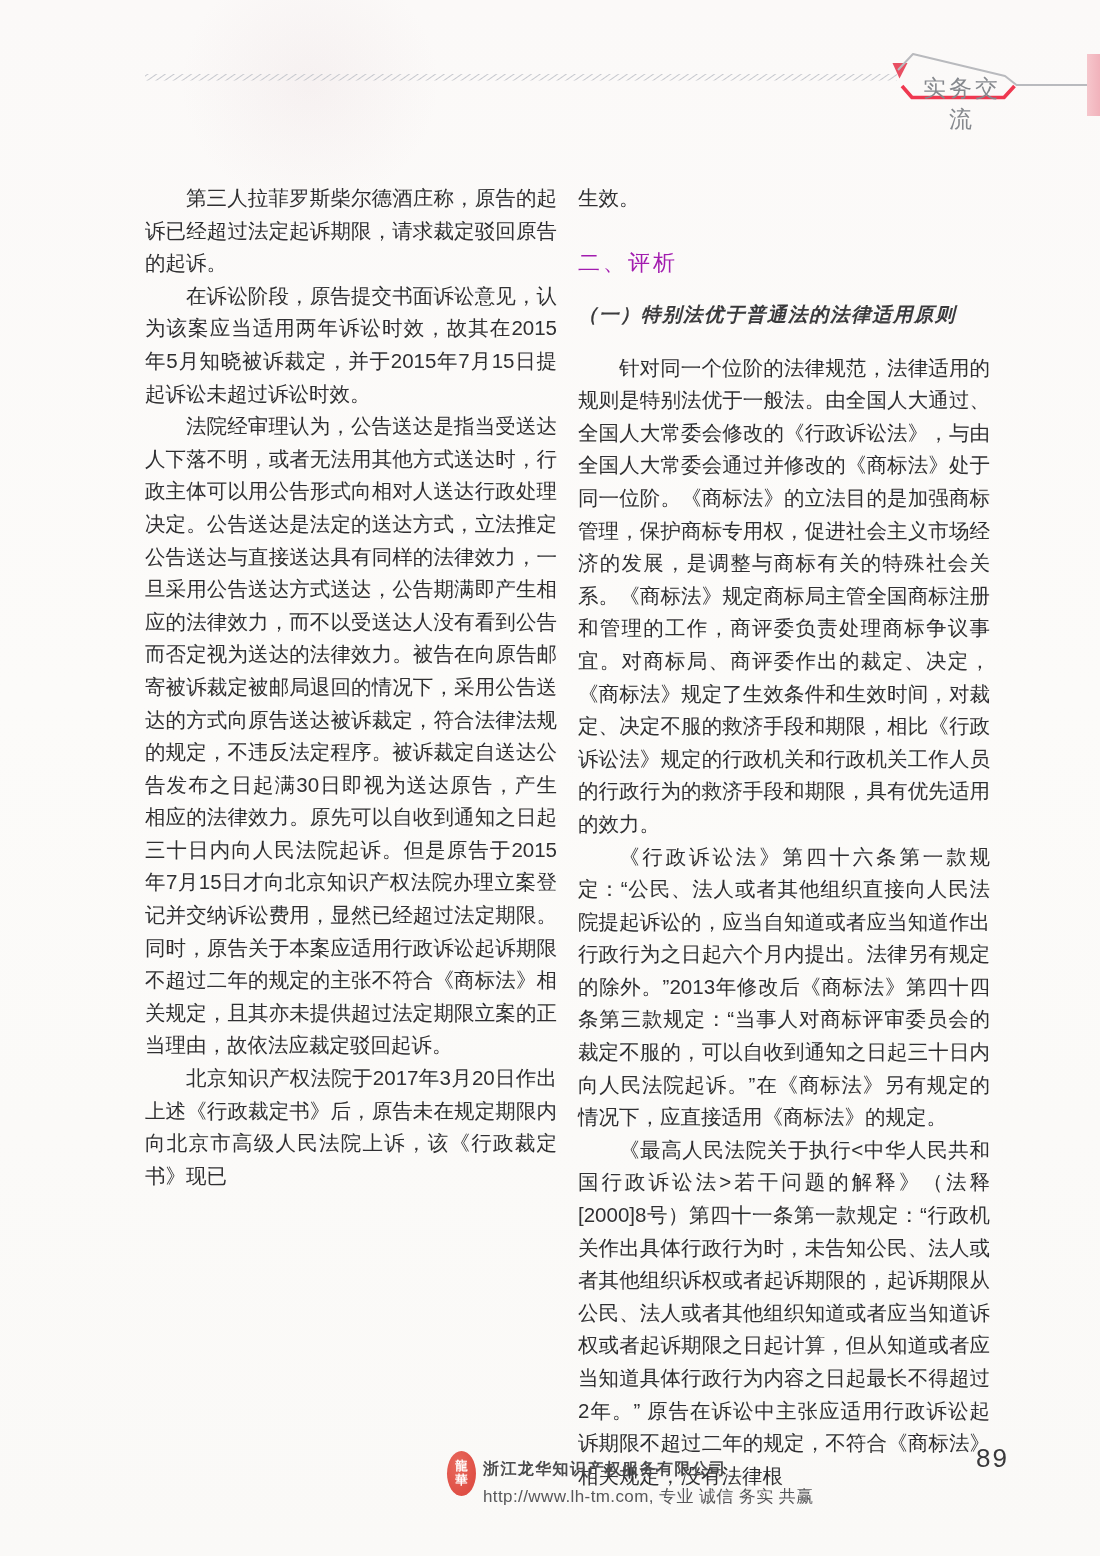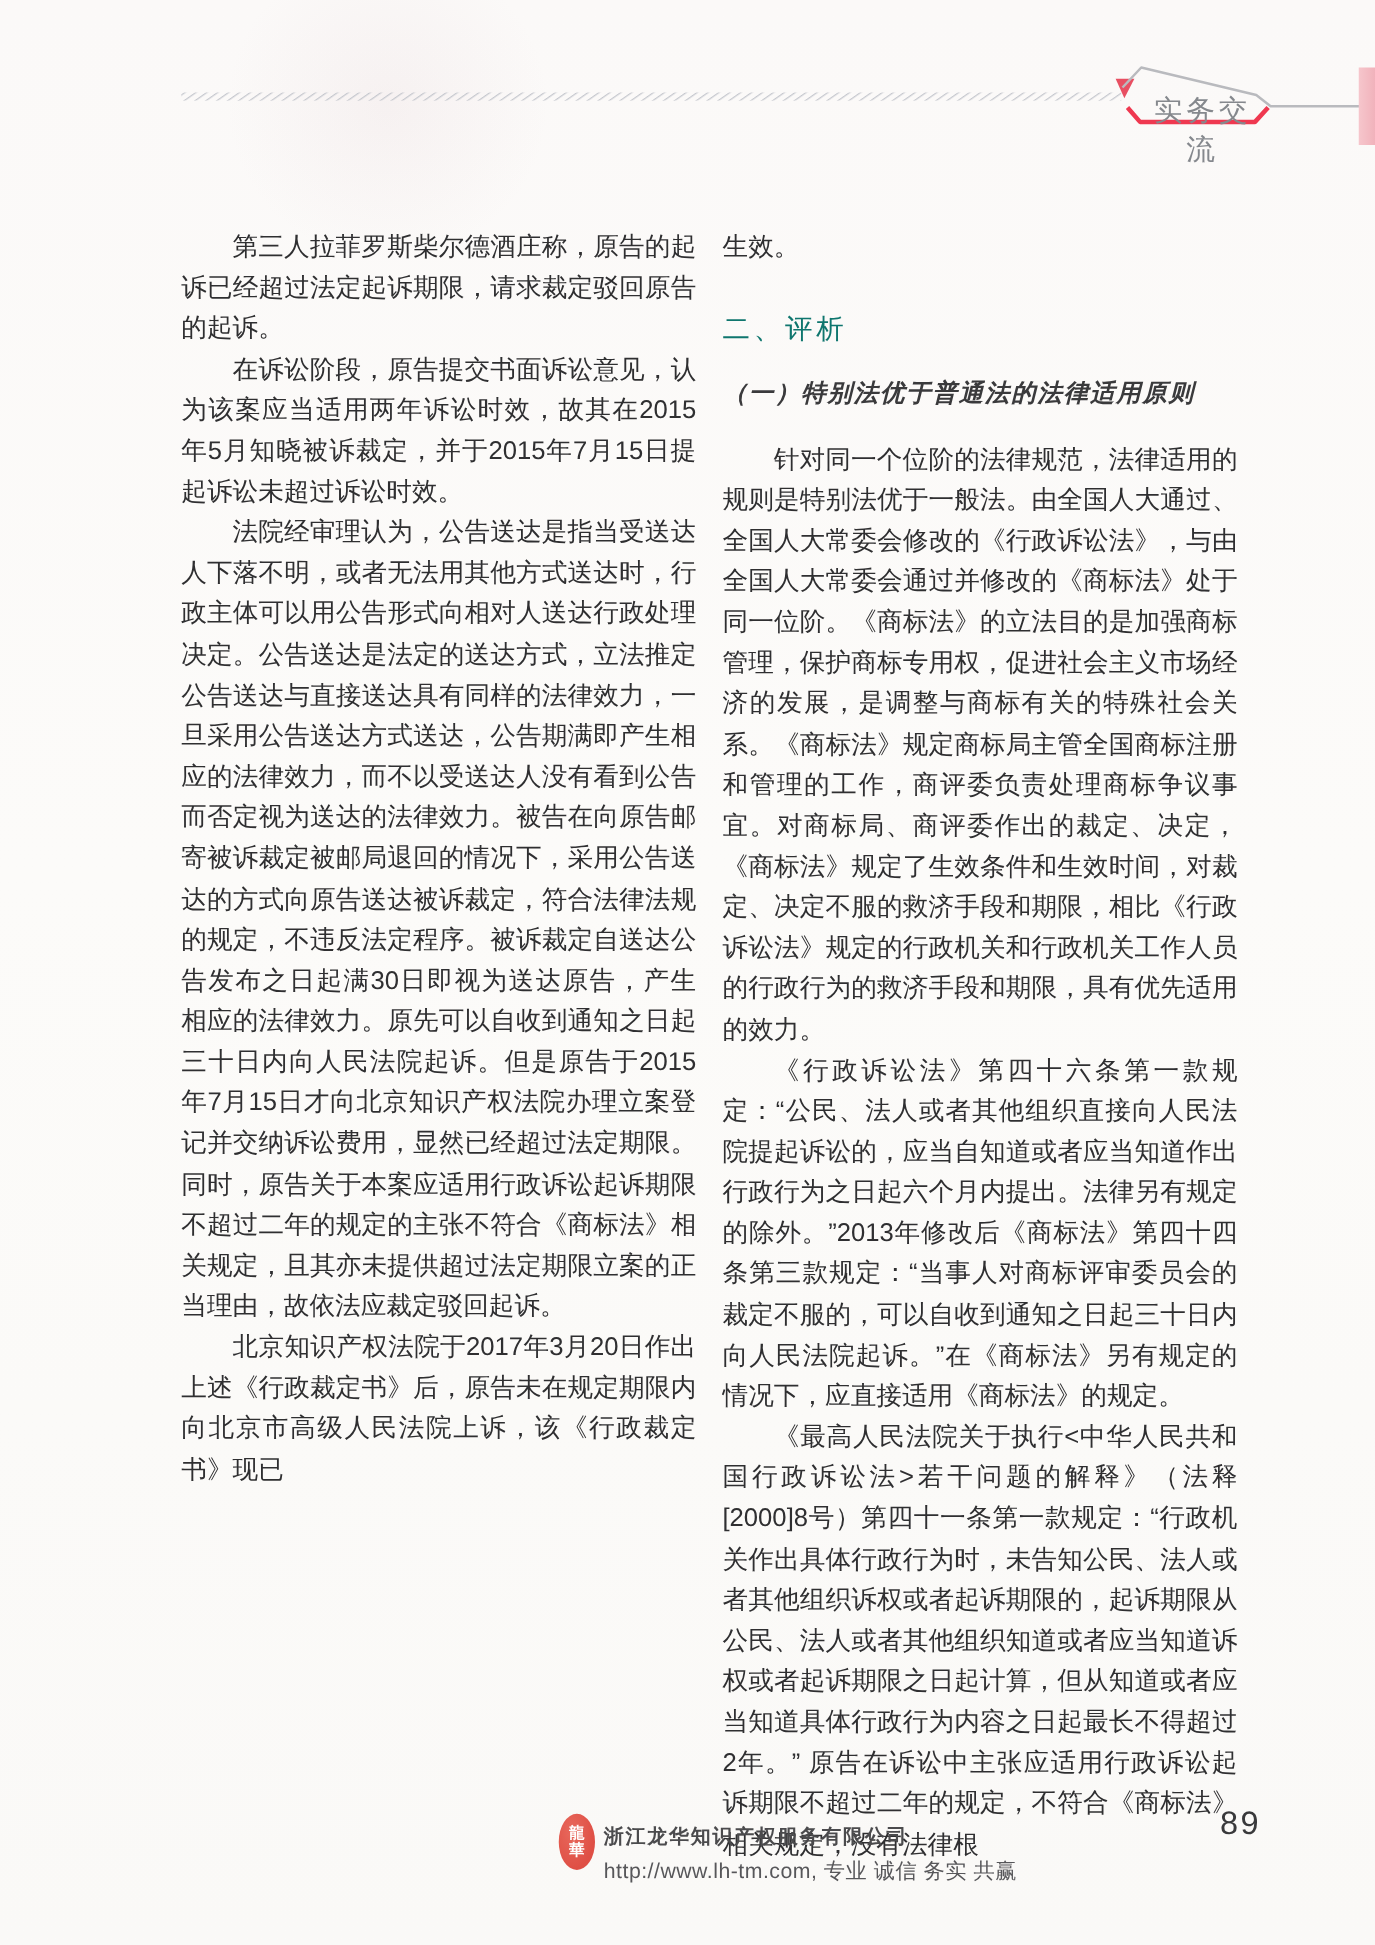--- a/index.html
+++ b/index.html
@@ -29,25 +29,25 @@
     width:412px;
     font-size:20.5px;line-height:32.6px;color:#2f2f31;
     text-align:justify;text-justify:inter-character;
     font-family:"Liberation Sans","DejaVu Sans",sans-serif;
   }
   .col p{margin:0;}
   .col p.indent{text-indent:2em;}
   .eval-heading{
     margin-top:31px;
     font-size:22px;line-height:33px;letter-spacing:3px;
-    color:#0f766e;font-weight:400;
+    color:#a21caf;font-weight:400;
   }
   .eval-subheading{
     font-size:19.5px;line-height:34px;letter-spacing:1.5px;
-    font-family:Liberation Sans, sans-serif;
+    font-family:Liberation Serif, serif;
     font-style:italic;color:#3a3a3c;
   }
   
   .seal{
     position:absolute;left:447px;top:1451px;width:29px;height:45px;
     background:radial-gradient(ellipse at 35% 30%,#e8685c,#df4f45 70%);
     border-radius:50% / 50%;
     display:flex;flex-direction:column;align-items:center;justify-content:center;
     color:#fff;font-size:12.5px;line-height:1.1;font-weight:700;
   }

